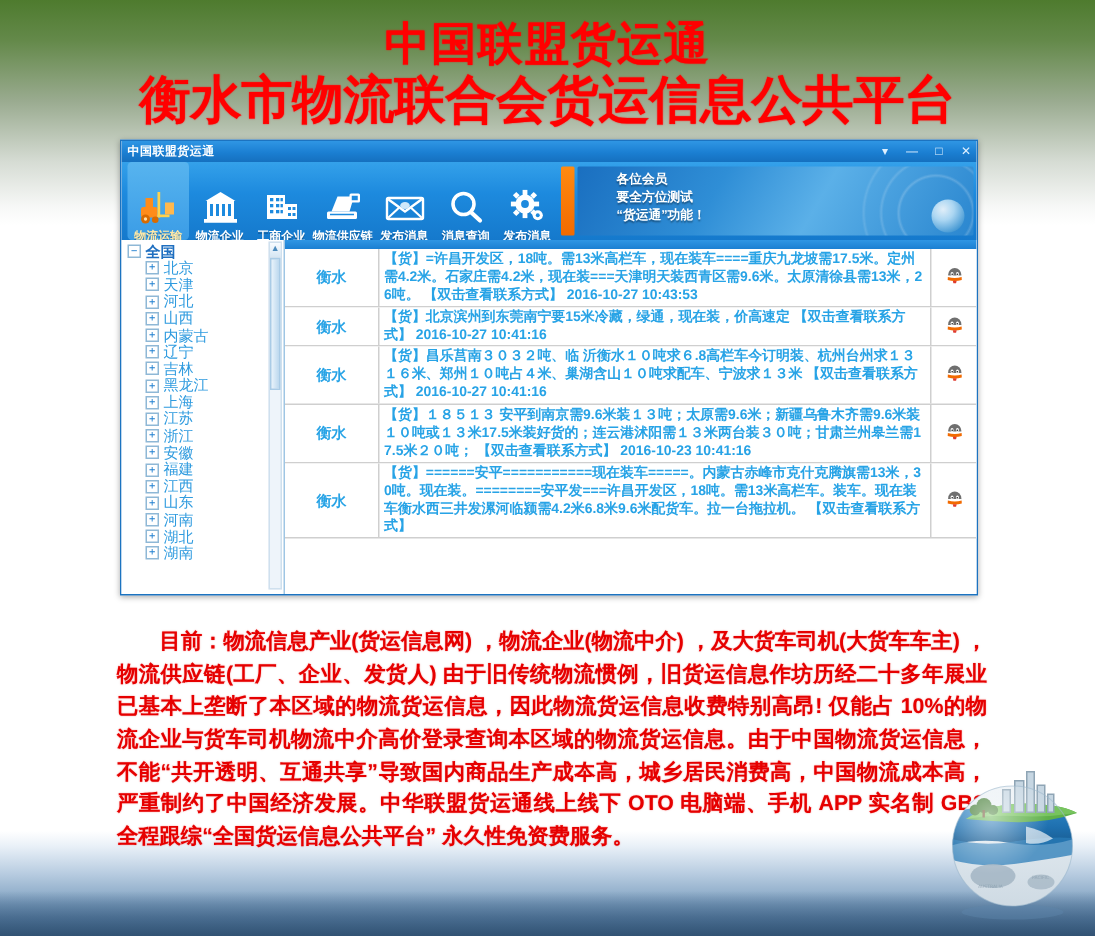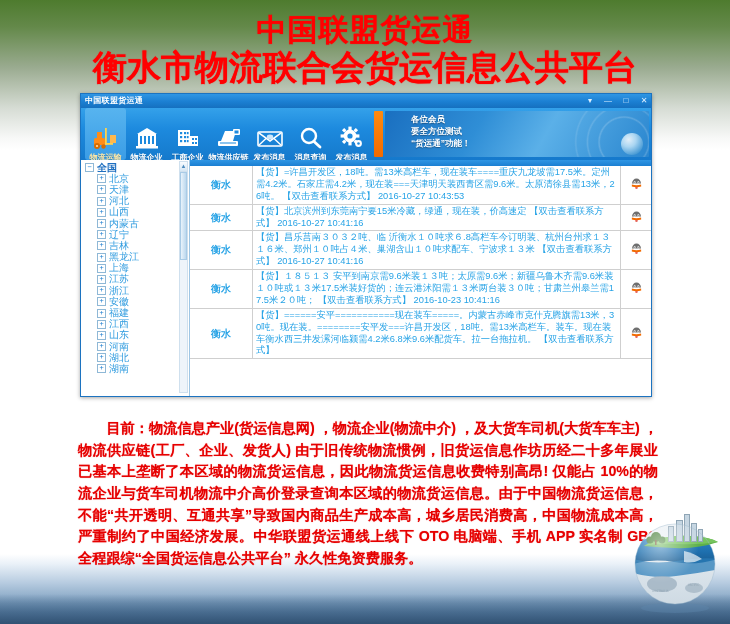--- a/index.html
+++ b/index.html
@@ -113,21 +113,21 @@
   
   #table-wrap{flex:1;position:relative;background:#ffffff;}
   #table-head{height:6px;background:linear-gradient(to bottom,#2f96e4,#1b7fd2);}
   .row{display:flex;border-bottom:1px solid #cfcfcf;background:#ffffff;}
   .cell-city{
     width:62px;flex:0 0 62px;display:flex;align-items:center;justify-content:center;
     border-right:1px solid #cfcfcf;color:#27a3e6;font-size:10px;font-weight:bold;
   }
   .cell-msg{
     flex:1;padding:1px 3px 1px 3px;border-right:1px solid #cfcfcf;
-    color:#27a3e6;font-size:9.3px;font-weight:normal;line-height:1.28;
+    color:#27a3e6;font-size:9.3px;font-weight:bold;line-height:1.28;
     word-break:break-all;overflow:hidden;
   }
   .cell-icon{
     width:30px;flex:0 0 30px;display:flex;align-items:center;justify-content:center;
   }
   .qq{width:13px;height:14px;position:relative;display:block;}
 
   
   #para{
     position:absolute;left:78px;top:404px;width:580px;z-index:3;

